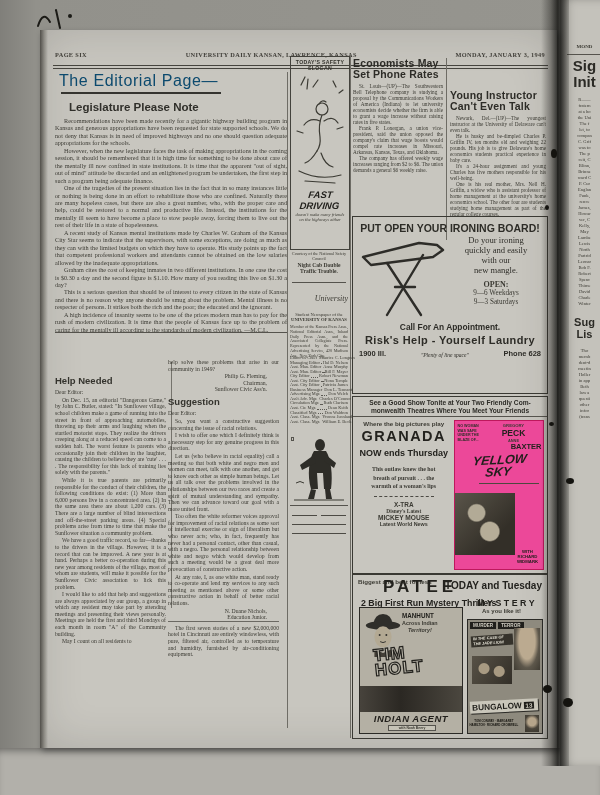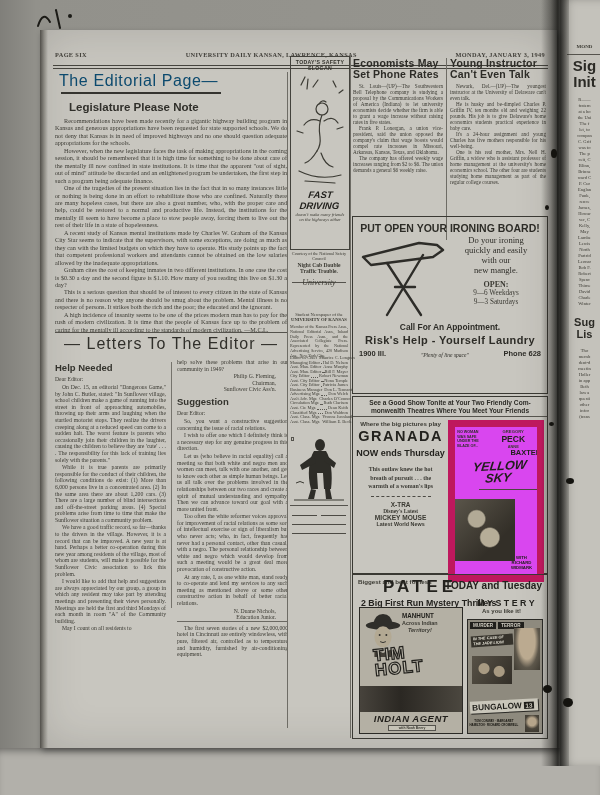--- a/index.html
+++ b/index.html
@@ -27,42 +27,42 @@
   
   .ed{position:absolute;left:15px;top:42px;width:232px;}
   .ed-title{font:400 16px "Liberation Sans",sans-serif;color:#0c4a6e;letter-spacing:.6px;margin-left:4px;}
   .ed-underline{width:160px;border-top:2px solid #35342f;margin:2px 0 7px 6px;}
   .ed-headline{font:700 11.5px "Liberation Sans",sans-serif;color:#302f2a;margin:0 0 4px 14px;}
   .ed p{font-size:6.2px;line-height:7.45px;text-indent:9px;text-align:justify;margin:0;color:#3c3b34;}
   .letters-rule{position:absolute;left:15px;width:232px;top:302px;border-top:1px solid #55534d;}
   .letters-title{position:absolute;left:15px;width:232px;top:305px;text-align:center;
     font:400 16px "Liberation Sans",sans-serif;letter-spacing:1px;color:#302f2a;}
   .letters-divider{position:absolute;left:131px;top:332px;height:246px;border-left:1px solid #75736c;}
-  .lcols{position:absolute;left:15px;top:329px;width:233px;display:flex;gap:11px;}
+  .lcols{position:absolute;left:15px;top:329px;width:233px;display:flex;gap:2px;align-items:center;}
   .lcol{width:111px;}
   .letter-h{font:600 9.5px "Liberation Sans",sans-serif;color:#34332d;margin:3px 0 3px;}
   .salut{font-size:5.7px;margin:0 0 2px;}
   .lcol p.lt{font-size:5.7px;line-height:6.6px;text-indent:7px;text-align:justify;margin:0 0 1px;}
   .lcol p.cont{text-indent:0;}
   .sigline{font-size:5.7px;line-height:6.6px;text-align:right;padding-right:12px;}
   .filler{margin-top:8px;border-top:1px solid #6b6963;padding-top:3px;}
   
   .vr1{position:absolute;left:247px;top:42px;height:656px;border-left:1px solid #6e6c65;}
   .vr2{position:absolute;left:310px;top:24px;height:684px;border-left:1px solid #6e6c65;}
   .vr3{position:absolute;left:406px;top:28px;height:182px;border-left:1px solid #6e6c65;}
   
   .sbox{position:absolute;left:250px;top:26px;width:58px;height:192px;border:1px solid #43423c;}
   .sbx-h{font:700 5.2px "Liberation Sans",sans-serif;text-align:center;letter-spacing:.3px;padding-top:2px;color:#34332d;}
   .cartoon{display:block;margin:0 auto;}
   .fast{font:italic 900 9.5px "Liberation Sans",sans-serif;transform:skewX(-6deg);text-align:center;color:#23221e;}
   .fast-sub{font:italic 400 4.6px "Liberation Serif",serif;line-height:5.2px;text-align:center;padding:1px 2px 0;}
   .courtesy{position:absolute;left:250px;top:222px;width:58px;font-size:4.3px;line-height:4.9px;text-align:center;}
   .slogan-foot{position:absolute;left:250px;top:232px;width:58px;font:700 5.6px/6.4px "Liberation Serif",serif;text-align:center;}
   .mast-rule{position:absolute;left:252px;top:252px;width:54px;border-top:1px solid #55534d;}
-  .univ{position:absolute;left:250px;top:248px;width:58px;font:italic 400 8px "Liberation Serif",serif;text-align:center;}
+  .univ{position:absolute;left:250px;top:264px;width:58px;font:italic 400 8px "Liberation Serif",serif;text-align:right;}
   .kansan{position:absolute;left:250px;top:263px;width:58px;font:700 15px "Liberation Serif",serif;letter-spacing:-.3px;
     text-align:center;color:#2b2a25;}
   .msub1{position:absolute;left:250px;top:282px;width:58px;font-size:4.6px;text-align:center;}
   .msub2{position:absolute;left:250px;top:287px;width:58px;font:700 4.6px "Liberation Serif",serif;text-align:center;}
   .member{position:absolute;left:250px;top:295px;width:58px;font-size:4.1px;line-height:4.75px;text-align:justify;}
   .staff{position:absolute;left:250px;top:326px;width:58px;}
   .srow{display:flex;font-size:4.4px;line-height:4.55px;white-space:nowrap;}
   .srow .dots{flex:1;border-bottom:1px dotted #5c5a54;margin:0 1px 1px;}
   
   .mut{position:absolute;left:250px;top:400px;width:58px;}
@@ -75,21 +75,21 @@
   .m-co{font:900 7.2px "Liberation Sans",sans-serif;text-align:center;letter-spacing:.2px;margin-top:2px;color:#23221e;}
   .m-co-sub{font:700 3.9px "Liberation Sans",sans-serif;text-align:center;}
   .m-addr{font-size:3.6px;text-align:center;margin:1px 0 2px;}
   .m-coupon{border-top:1px solid #55534d;padding-top:2px;}
   .m-coupon-h{font-size:3.6px;letter-spacing:.2px;text-align:center;margin-bottom:3px;}
   .cline{display:flex;align-items:flex-end;font:700 3.8px "Liberation Sans",sans-serif;margin-bottom:4px;}
   .cline .ln{flex:1;border-bottom:.7px solid #4c4a44;margin:0 2px;height:4px;}
   
   .art{position:absolute;top:28px;}
   .art1{left:313px;width:90px;}
-  .art2{left:410px;width:96px;}
+  .art2{left:410px;width:96px;margin-top:32px;}
   .art-h{font:700 10.5px/11.2px "Liberation Sans",sans-serif;letter-spacing:.2px;color:#2d2c27;margin-bottom:4px;}
   .art p{font-size:5.2px;line-height:5.95px;text-indent:6px;text-align:justify;margin:0;}
   
   .iron{position:absolute;left:312px;top:186px;width:194px;height:176px;border:1.5px solid #3a3933;}
   .iron-h{font:700 10.5px "Liberation Sans",sans-serif;text-align:center;margin:5px 2px 1px;color:#2d2c27;}
   .iron-row{display:flex;padding:0 4px;align-items:flex-start;}
   .iron-right{width:94px;text-align:center;}
   .ir-line{font:400 8.6px/10px "Liberation Serif",serif;color:#2f2e29;}
   .ir-open{font:700 8px "Liberation Serif",serif;margin-top:5px;}
   .ir-hour{font-size:7.2px;line-height:9.4px;}
@@ -106,21 +106,21 @@
   .gr-left{width:96px;text-align:center;}
   .gr-kick{font:700 6.2px "Liberation Sans",sans-serif;}
   .gr-name{font:700 14.5px "Liberation Sans",sans-serif;letter-spacing:1.5px;margin-top:1px;color:#23221e;}
   .gr-show{font:700 9px "Liberation Sans",sans-serif;margin:4px 0 7px;color:#23221e;}
   .gr-copy{font:700 5.9px/8.4px "Liberation Serif",serif;color:#3a3933;}
   .gr-dash{border-top:1.5px dashed #4c4a44;width:60px;margin:6px auto 4px;}
   .gr-x1{font:700 6.4px "Liberation Sans",sans-serif;}
   .gr-x2{font:700 5.4px "Liberation Serif",serif;}
   .gr-x3{font:700 6.6px "Liberation Sans",sans-serif;}
   .gr-x4{font:700 5.4px "Liberation Sans",sans-serif;}
-  .ys{position:relative;width:88px;height:148px;border:7px solid #be185d;background:#d946ef;overflow:hidden;margin-left:3px;}
+  .ys{position:relative;width:88px;height:148px;border:1px solid #be185d;background:#ec4899;overflow:hidden;margin-left:3px;}
   .ys-tag{position:absolute;left:2px;top:3px;width:23px;font:700 3.7px/4.5px "Liberation Sans",sans-serif;color:#2f2e29;}
   .ys-n1{position:absolute;left:30px;top:2px;width:56px;text-align:center;font:700 4.2px "Liberation Sans",sans-serif;}
   .ys-n2{position:absolute;left:30px;top:7px;width:56px;text-align:center;font:900 8.5px "Liberation Sans",sans-serif;color:#23221e;}
   .ys-n3{position:absolute;left:30px;top:17px;width:56px;text-align:center;font:700 3.9px "Liberation Sans",sans-serif;}
   .ys-n4{position:absolute;left:30px;top:21px;width:56px;text-align:right;font:900 7.5px "Liberation Sans",sans-serif;color:#23221e;}
   .ys-title{position:absolute;left:4px;top:34px;width:80px;text-align:center;color:#201f1b;
     font:italic 900 12.5px/11.5px "Liberation Sans",sans-serif;transform:skewX(-10deg) rotate(-3deg);}
   .ys-horizon{position:absolute;left:24px;top:62px;width:60px;border-top:1px solid #4c483f;}
   .ys-photo{position:absolute;left:0;bottom:14px;width:60px;height:62px;
     background:radial-gradient(circle at 36% 32%,#b2aa96 8px,rgba(0,0,0,0) 9.5px),
@@ -263,21 +263,20 @@
           <p>However, when the new legislature faces the task of making appropriations in the coming session, it should be remembered that it is high time for something to be done about care of the mentally ill now confined in state institutions. It is time that the apparent "out of sight, out of mind" attitude be discarded and an enlightened program be undertaken, the first step in such a program being adequate finance.</p>
           <p>One of the tragedies of the present situation lies in the fact that in so many instances little or nothing is being done in an effort to rehabilitate those who are confined. Naturally there are many hopeless cases, but there are also a great number, who, with the proper care and help, could be restored to a normal and productive life. Instead, the institutions for the mentally ill seem to have become a place to stow people away, forcing them to live out the rest of their life in a state of hopelessness.</p>
           <p>A recent study of Kansas mental institutions made by Charles W. Graham of the Kansas City Star seems to indicate that the supervisors, with some exceptions, are doing as much as they can with the limited budgets on which they have to operate. His study points up the fact that competent professional workers and attendants cannot be obtained on the low salaries allowed by the inadequate appropriations.</p>
           <p>Graham cites the cost of keeping inmates in two different institutions. In one case the cost is $0.30 a day and the second figure is $1.10. How many of you reading this live on $1.30 a day?</p>
           <p>This is a serious question that should be of interest to every citizen in the state of Kansas and there is no reason why anyone should be smug about the problem. Mental illness is no respecter of persons. It strikes both the rich and the poor; the educated and the ignorant.</p>
           <p>A high incidence of insanity seems to be one of the prices modern man has to pay for the rush of modern civilization. It is time that the people of Kansas face up to the problem of caring for the mentally ill according to the standards of modern civilization.          —M.C.L.</p>
         </div>
     </div>
 
     <div class="letters-rule"></div>
-    <div class="letters-title">— Letters To The Editor —</div>
     <div class="letters-divider"></div>
 
     <div class="lcols">
       <div class="lcol">
         <div class="letter-h">Help Needed</div>
         <div class="salut">Dear Editor:</div>
         <div>
             <p class="lt">On Dec. 15, an editorial "Dangerous Game," by John C. Butler, stated: "In Sunflower village, school children make a game of running into the street in front of approaching automobiles, throwing up their arms and laughing when the startled motorist stops. They realize the drivers creeping along at a reduced speed can come to a sudden halt. The worst feature is parents who occasionally join their children in the laughter, causing the children to believe they are 'cute' . . . . The responsibility for this lack of training lies solely with the parents."</p>
             <p class="lt">While it is true parents are primarily responsible for the conduct of their children, the following conditions do exist: (1) More than 6,000 persons live in a concentrated area. (2) In the same area there are about 1,200 cars. (3) There are a large number of blind intersections and off-the-street parking areas. (4) Special problems arise from time to time that make the Sunflower situation a community problem.</p>
             <p class="lt">We have a good traffic record, so far—thanks to the drivers in the village. However, it is a record that can be improved. A new year is at hand. Perhaps a better co-operation during this new year among residents of the village, most of whom are students, will make it possible for the Sunflower Civic association to lick this problem.</p>

